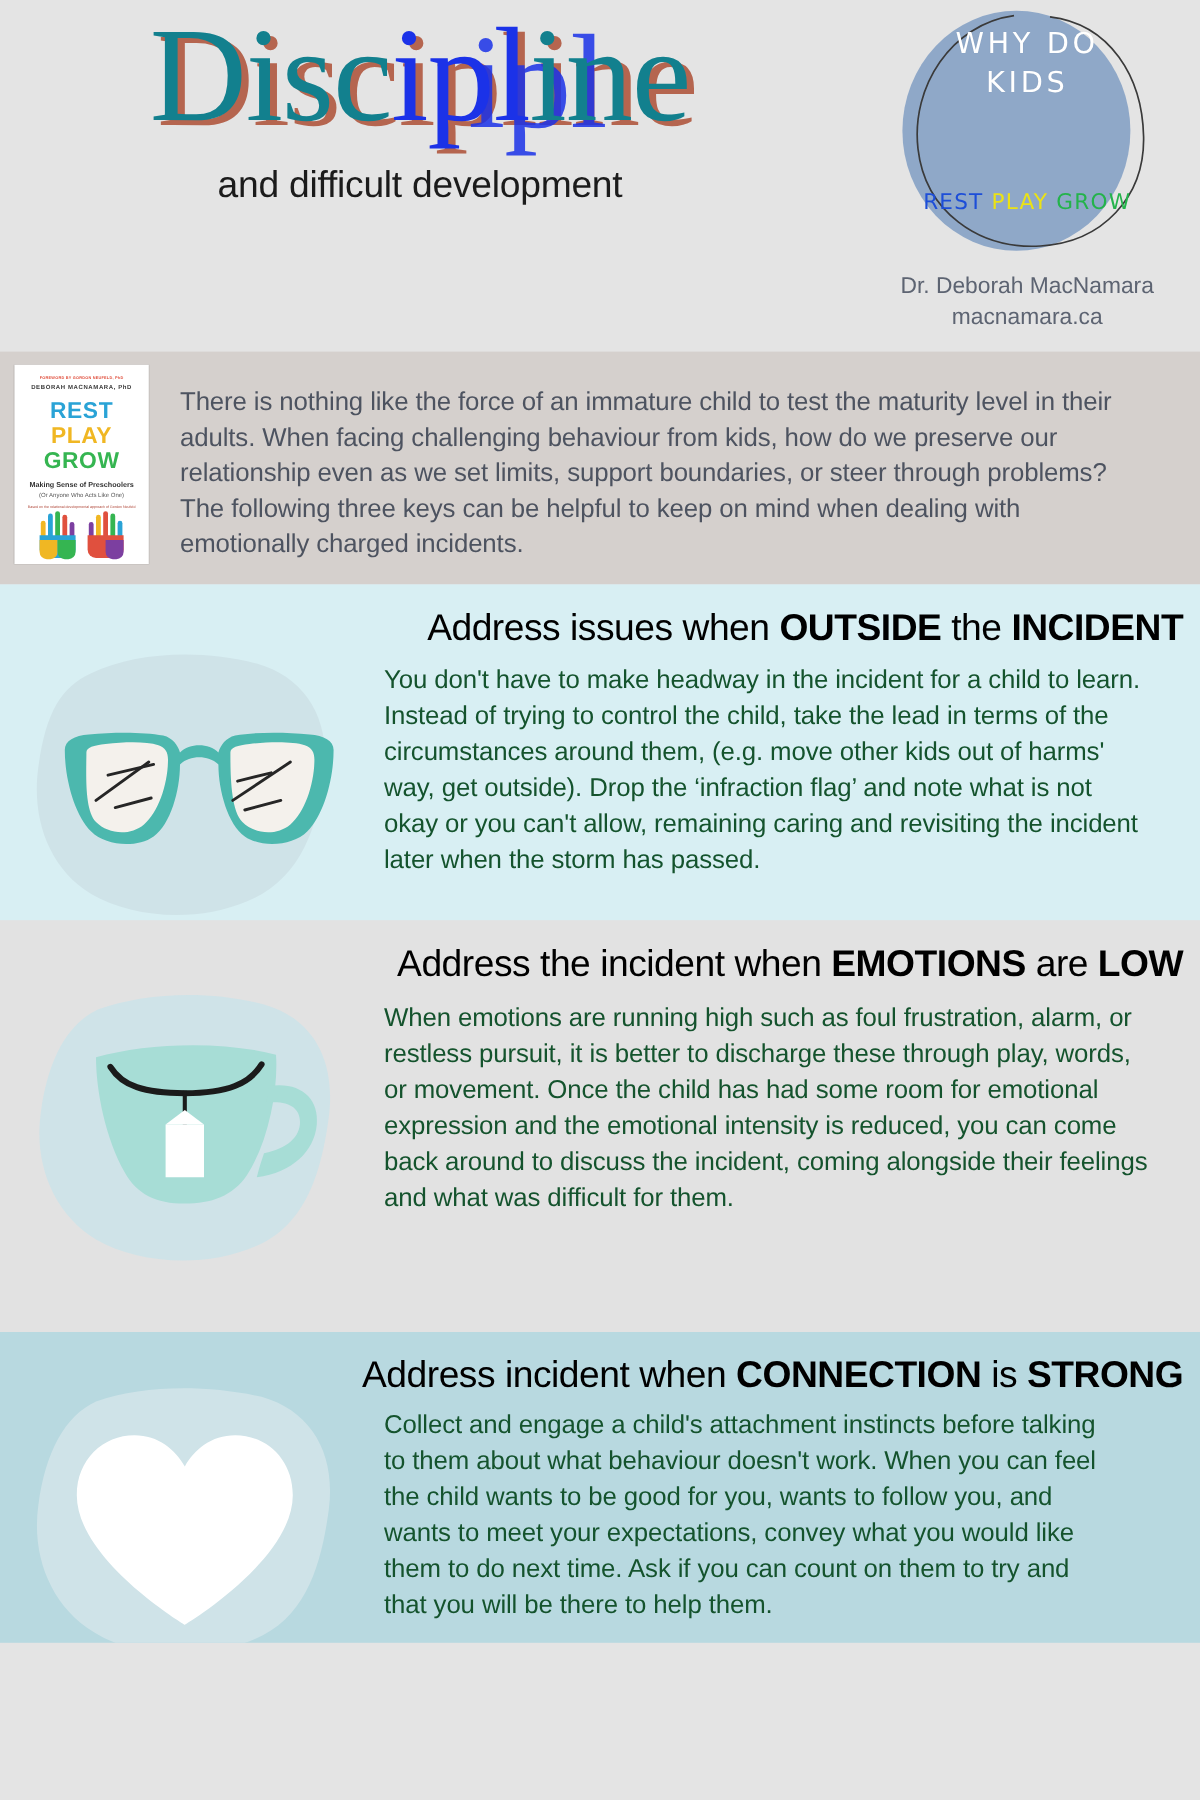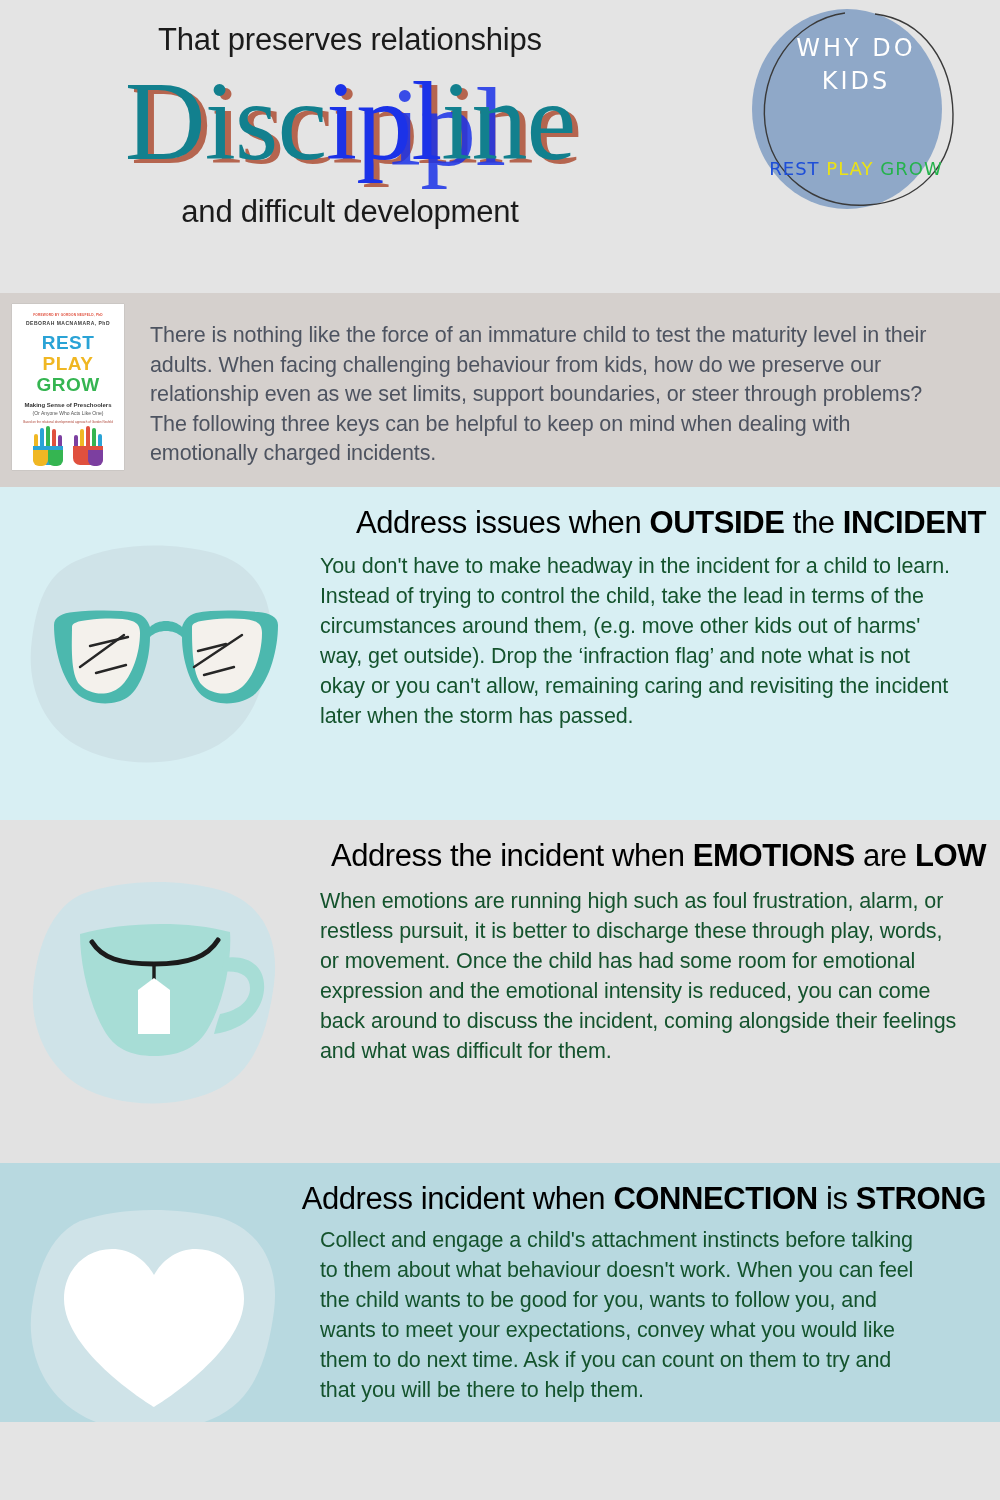--- a/index.html
+++ b/index.html
@@ -91,21 +91,21 @@
   }
   .badge svg {
     position: absolute;
     left: 0;
     top: 0;
   }
   .badge-text {
     position: absolute;
     left: 0;
     right: 0;
-    top: 26px;
+    top: 14px;
     text-align: center;
     color: #ffffff;
     font-family: "DejaVu Sans", sans-serif;
     font-size: 24px;
     line-height: 33px;
     letter-spacing: 3px;
     font-weight: 400;
     text-shadow: 0 0 1px rgba(0,0,0,0.08);
   }
   .badge-sub {
@@ -231,35 +231,34 @@
     padding: 10px 40px 0 320px;
     letter-spacing: -0.1px;
   }
   .art {
     position: absolute;
     left: 18px;
     top: 52px;
     width: 272px;
     height: 236px;
   }
-  .sec1 { background: #d8eff3; height: 333px; }
+  .sec1 { background: #d8eff3; height: 280px; }
   .sec2 { background: #e2e2e2; height: 343px; }
   .sec3 { background: #b8d9e0; height: 259px; }
   .sec2 .body { padding-top: 12px; padding-right: 37px; }
   .sec3 .body { padding-top: 8px; padding-right: 84px; }
   .sec3 .art { top: 44px; }
   .sec2 .art { top: 58px; }
 </style>
 </head>
 <body>
 
 <div class="header">
 
   <div class="head-left">
-    <div class="tagline-top">That preserves relationships</div>
 
     <div class="title-wrap">
       <div class="title-layer title-back">Discipline</div>
       <div class="title-layer title-blue-ghost"><span class="hide">Disc</span><span>ipl</span></div>
       <div class="title-layer title-front"><span>Disc</span><span class="blue">ipl</span><span>ine</span></div>
     </div>
 
     <div class="tagline-bottom">and difficult development</div>
   </div>
 
@@ -271,20 +270,24 @@
       </svg>
       <div class="badge-text">
         <div>WHY DO</div>
         <div>KIDS</div>
       </div>
       <div class="badge-sub">
         <span class="b-rest">REST</span>
         <span class="b-play">PLAY</span>
         <span class="b-grow">GROW</span>
       </div>
+    </div>
+    <div class="credit">
+      <div>Dr. Deborah MacNamara</div>
+      <div>macnamara.ca</div>
     </div>
   </div>
 </div>
 
 <div class="intro">
   <div class="book">
     <div class="book-fore">FOREWORD BY GORDON NEUFELD, PhD</div>
     <div class="book-author">DEBORAH MACNAMARA, PhD</div>
     <div class="book-title">
       <div class="r">REST</div>

